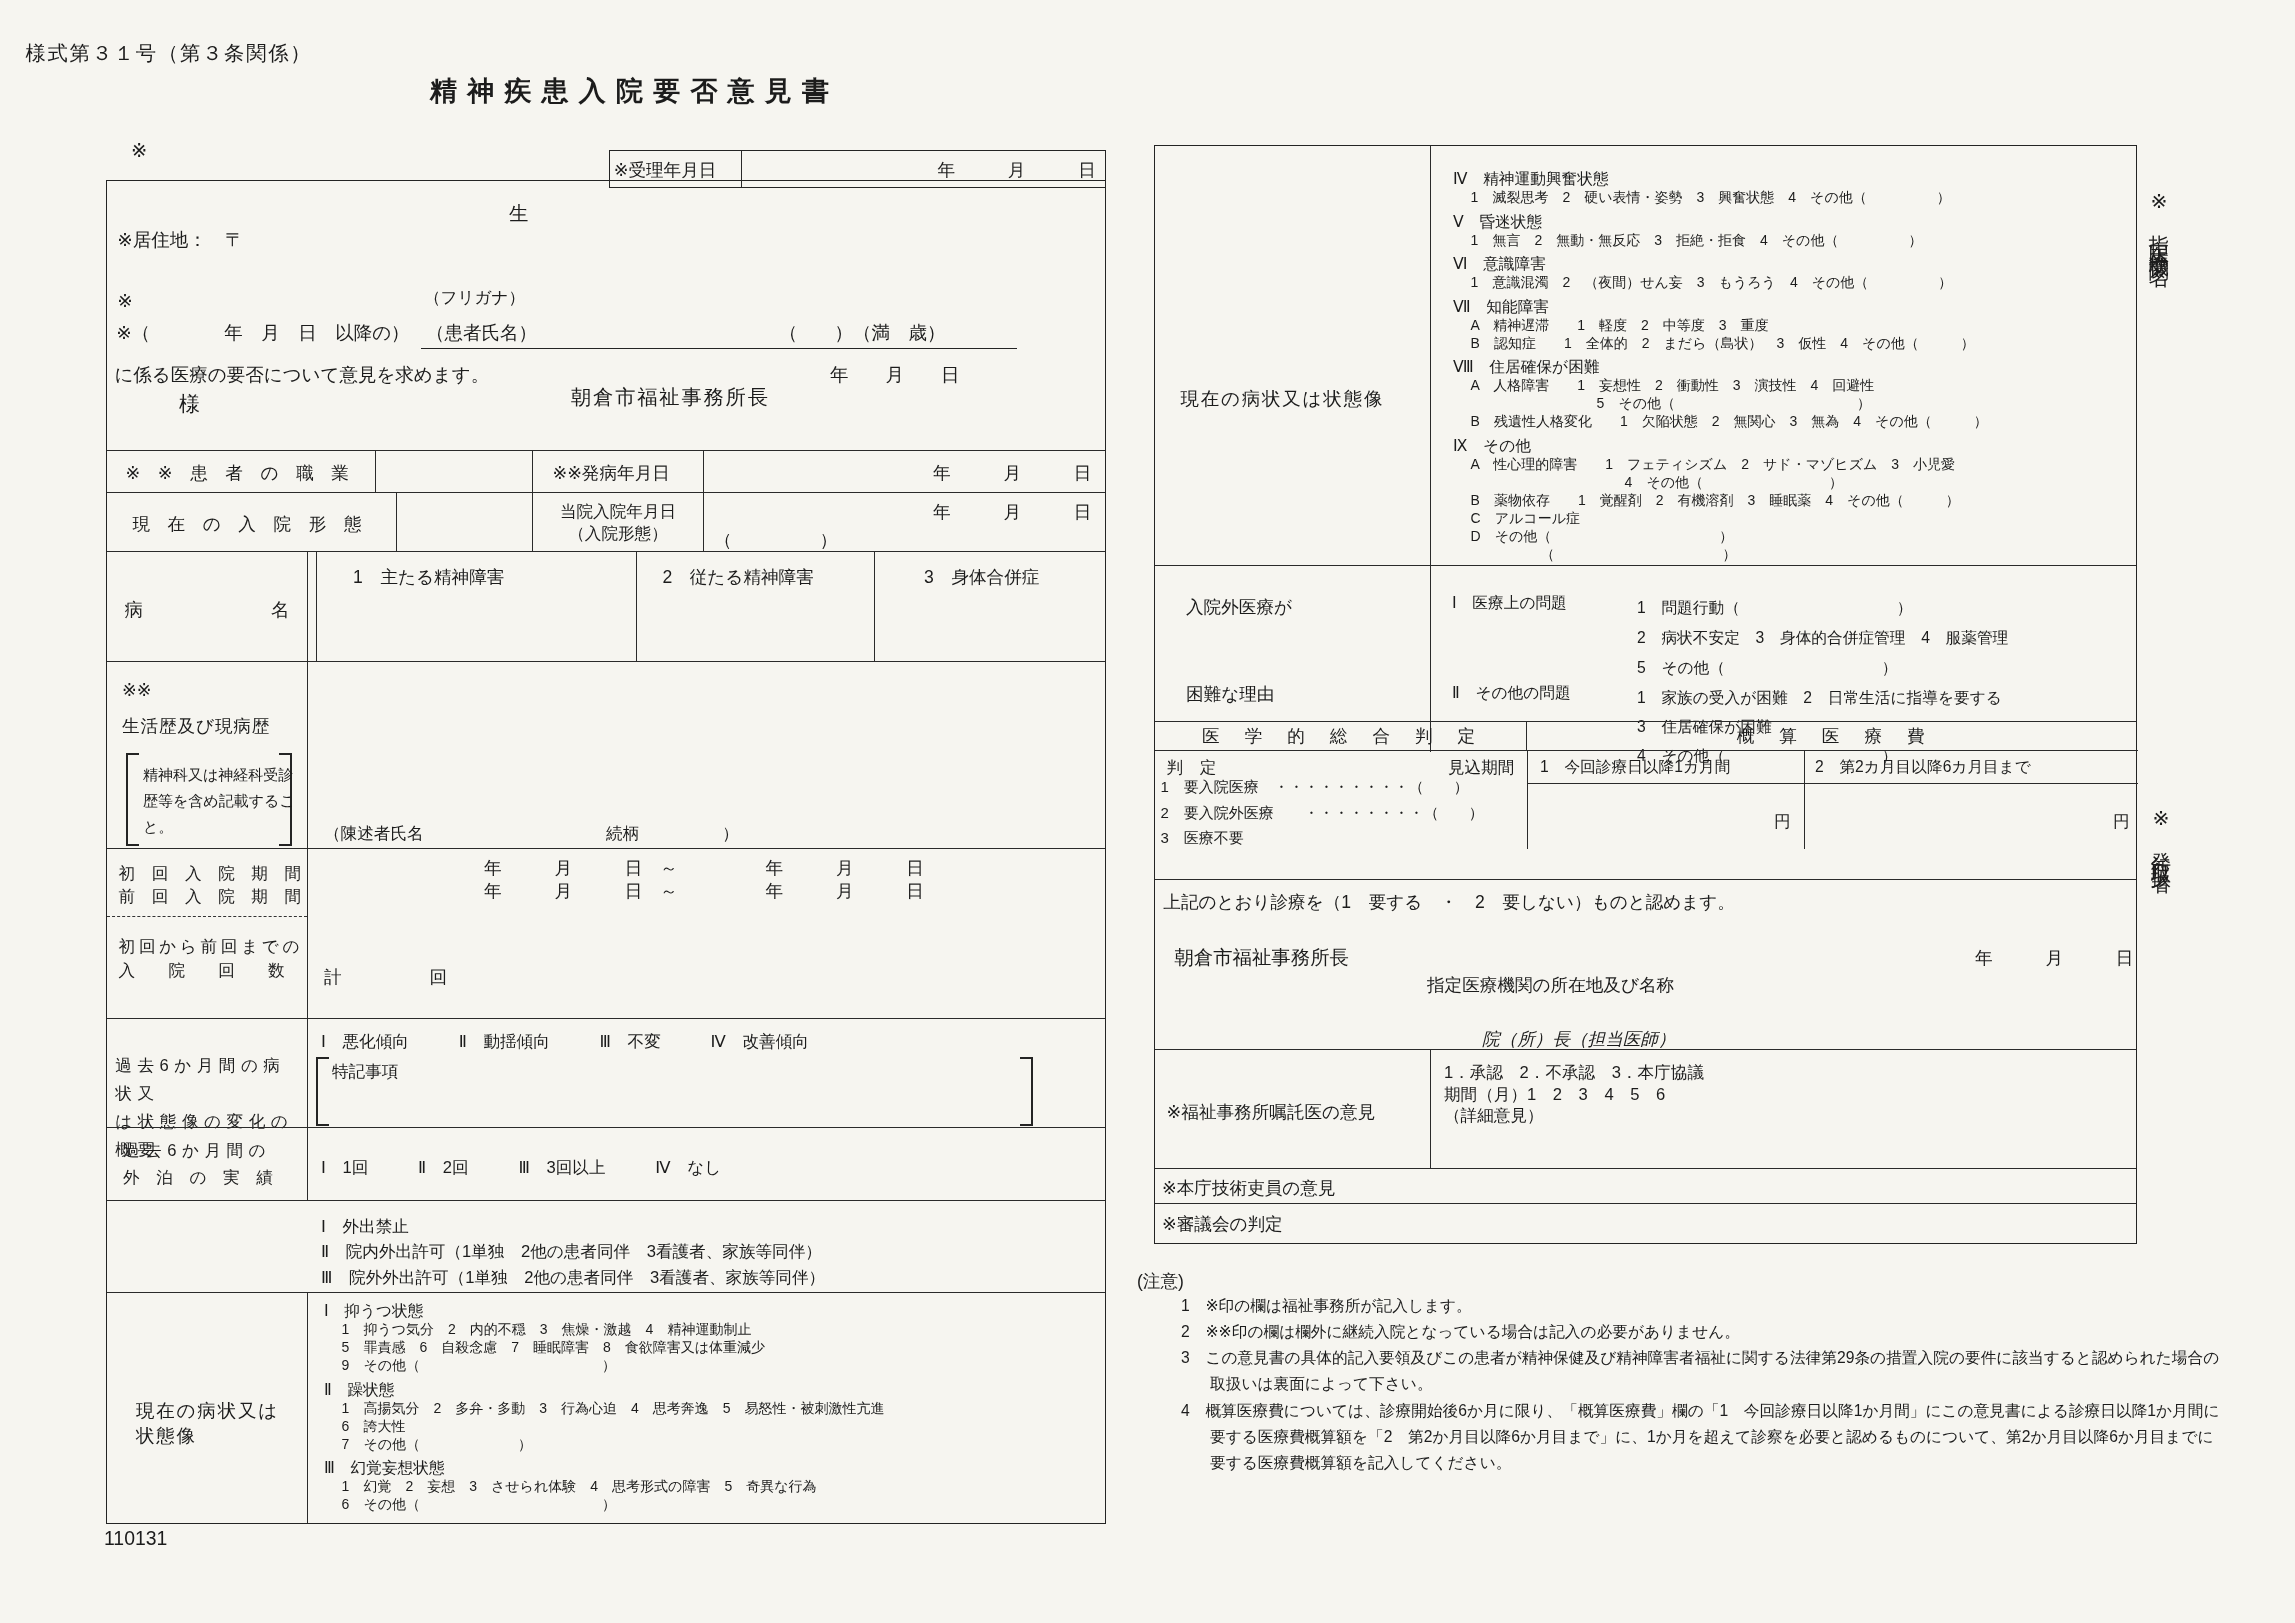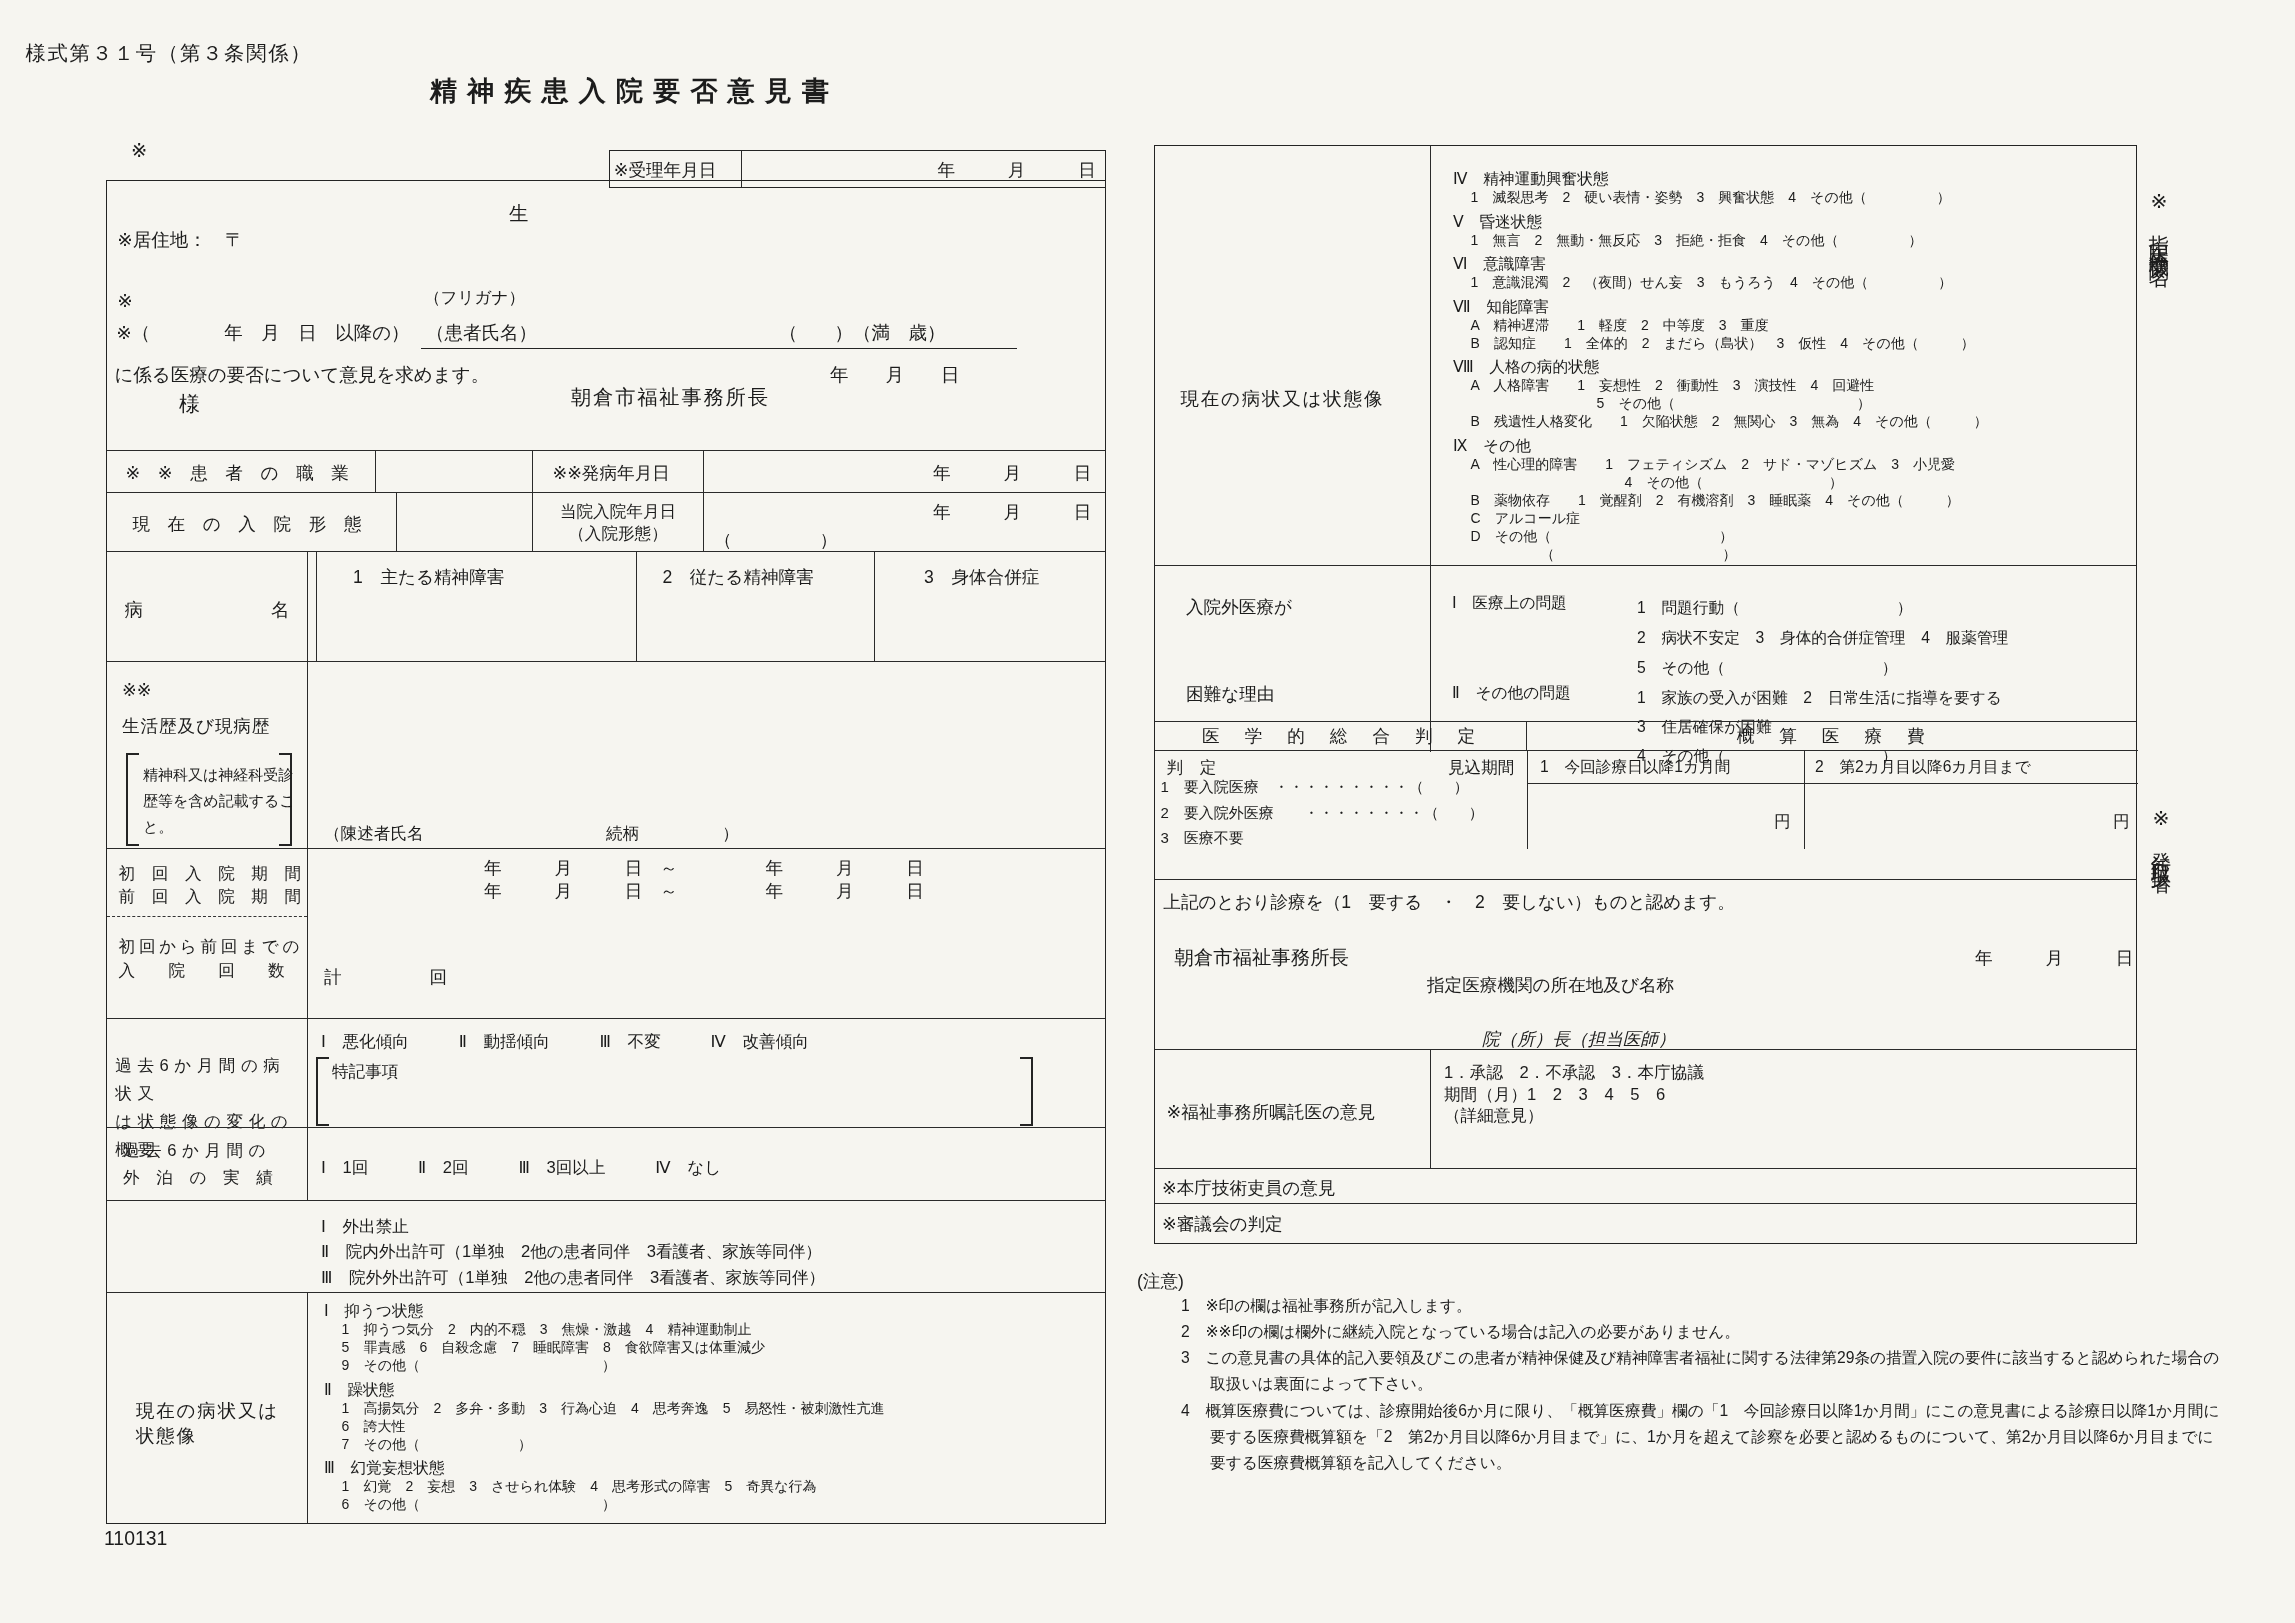--- a/index.html
+++ b/index.html
@@ -174,21 +174,21 @@
       <div class="abs" style="left:298px;top:24px;width:675px;">
         <div class="grp" style="margin-top:0;">Ⅳ　精神運動興奮状態</div>
         <div class="itm">1　滅裂思考　2　硬い表情・姿勢　3　興奮状態　4　その他（　　　　　）</div>
         <div class="grp">Ⅴ　昏迷状態</div>
         <div class="itm">1　無言　2　無動・無反応　3　拒絶・拒食　4　その他（　　　　　）</div>
         <div class="grp">Ⅵ　意識障害</div>
         <div class="itm">1　意識混濁　2　（夜間）せん妄　3　もうろう　4　その他（　　　　　）</div>
         <div class="grp">Ⅶ　知能障害</div>
         <div class="itm">A　精神遅滞　　1　軽度　2　中等度　3　重度</div>
         <div class="itm">B　認知症　　1　全体的　2　まだら（島状）　3　仮性　4　その他（　　　）</div>
-        <div class="grp">Ⅷ　人格の病的状態</div>
+        <div class="grp">Ⅷ　住居確保が困難</div>
         <div class="itm">A　人格障害　　1　妄想性　2　衝動性　3　演技性　4　回避性</div>
         <div class="itm">　　　　　　　　　5　その他（　　　　　　　　　　　　　）</div>
         <div class="itm">B　残遺性人格変化　　1　欠陥状態　2　無関心　3　無為　4　その他（　　　）</div>
         <div class="grp">Ⅸ　その他</div>
         <div class="itm">A　性心理的障害　　1　フェティシズム　2　サド・マゾヒズム　3　小児愛</div>
         <div class="itm">　　　　　　　　　　　4　その他（　　　　　　　　　）</div>
         <div class="itm">B　薬物依存　　1　覚醒剤　2　有機溶剤　3　睡眠薬　4　その他（　　　）</div>
         <div class="itm">C　アルコール症</div>
         <div class="itm">D　その他（　　　　　　　　　　　　）</div>
         <div class="itm">　　　　　（　　　　　　　　　　　　）</div>

